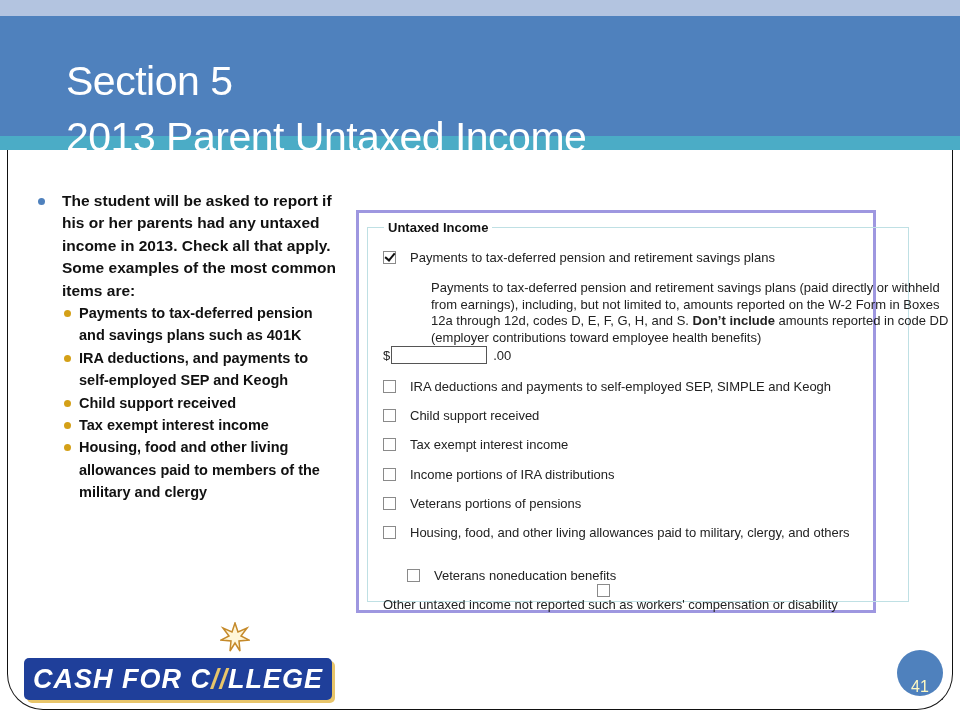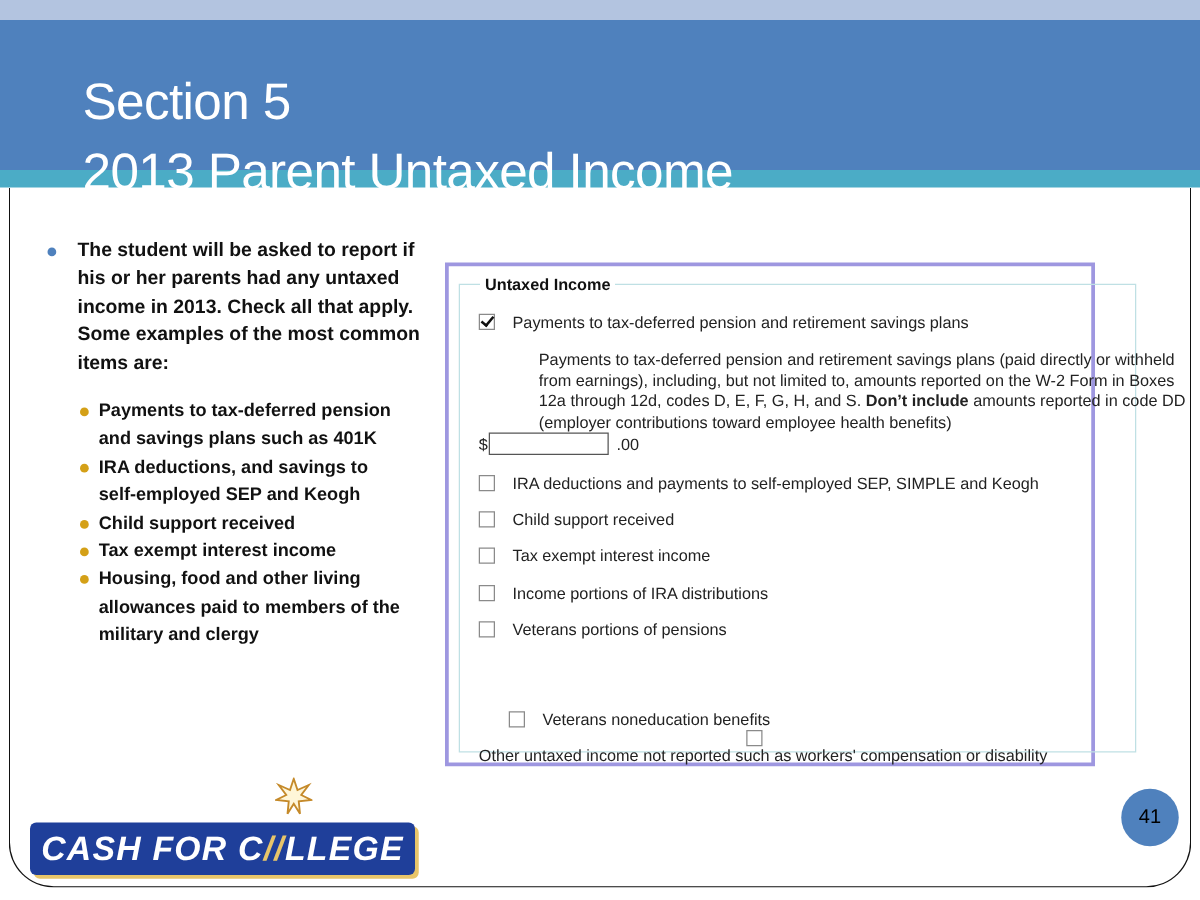--- a/index.html
+++ b/index.html
@@ -37,21 +37,21 @@
     .left-col {
       position: absolute; left: 36px; top: 190px; width: 300px;
       font-family: "Liberation Sans", sans-serif;
       font-weight: bold; color: #111; font-size: 15.5px; line-height: 22.4px;
     }
     .lvl1 { position: relative; padding-left: 26px; }
     .lvl1 .dot {
       position: absolute; left: 2px; top: 8px; width: 7px; height: 7px; border-radius: 50%;
       background: #4f81bd;
     }
-    .sub-list { margin: 16px; padding: 0; list-style: none; margin-left: 26px; }
+    .sub-list { margin: 0; padding: 0; list-style: none; margin-left: 26px; }
     .sub-list li { position: relative; padding-left: 17px; font-size: 14.5px; line-height: 22.4px; }
     .sub-list li .dot {
       position: absolute; left: 2px; top: 8px; width: 7px; height: 7px; border-radius: 50%;
       background: #d4a017;
     }
     .form-outer {
       position: absolute; left: 356px; top: 210px; width: 520px; height: 403px;
       border: 3px solid #9e97e0; box-sizing: border-box; background: #ffffff;
     }
     .fieldset {
@@ -97,23 +97,23 @@
       display: flex; align-items: center; justify-content: center;
     }
     .logo-text {
       color: #fff; font-weight: bold; font-style: italic; font-size: 27px;
       font-family: "Liberation Sans", sans-serif; letter-spacing: 1px; white-space: nowrap;
     }
     .star {
       position: absolute; left: 220px; top: 622px; width: 30px; height: 30px;
     }
     .page-num {
-      position: absolute; left: 897px; top: 631px; width: 46px; height: 46px; border-radius: 50%;
-      background: #4f81bd; color: #000000; font-size: 16px;
-      display: flex; align-items: center; justify-content: center;
+      position: absolute; left: 897px; top: 650px; width: 46px; height: 46px; border-radius: 50%;
+      background: #4f81bd; color: #fef9c3; font-size: 16px;
+      display: flex; align-items: flex-end; justify-content: center;
       font-family: "Liberation Sans", sans-serif;
     }
   </style>
 </head>
 <body>
 
 <div class="top-strip"></div>
 <div class="title-band"></div>
 <div class="teal-band"></div>
 
@@ -124,21 +124,21 @@
 
 <div class="frame"></div>
 
 <div class="left-col">
   <div class="lvl1">
     <span class="dot"></span>
     <span>The student will be asked to report if his or her parents had any untaxed income in 2013. Check all that apply.  Some examples of the most common items are:</span>
   </div>
   <ul class="sub-list">
     <li><span class="dot"></span><span>Payments to tax-deferred pension and savings plans such as 401K</span></li>
-    <li><span class="dot"></span><span>IRA deductions, and savings to self-employed SEP and Keogh</span></li>
+    <li><span class="dot"></span><span>IRA deductions, and payments to self-employed SEP and Keogh</span></li>
     <li><span class="dot"></span><span>Child support received</span></li>
     <li><span class="dot"></span><span>Tax exempt interest income</span></li>
     <li><span class="dot"></span><span>Housing, food and other living allowances paid to members of the military and clergy</span></li>
   </ul>
 </div>
 
 <div class="form-outer">
   <div class="fieldset">
     <span class="legend">Untaxed Income</span>
 
@@ -170,20 +170,24 @@
       <span>Tax exempt interest income</span>
     </div>
     <div class="cb-row" style="top:239px;">
       <span class="cb"></span>
       <span>Income portions of IRA distributions</span>
     </div>
     <div class="cb-row" style="top:268px;">
       <span class="cb"></span>
       <span>Veterans portions of pensions</span>
     </div>
+    <div class="cb-row" style="top:297px;">
+      <span class="cb"></span>
+      <span>Housing, food, and other living allowances paid to military, clergy, and others</span>
+    </div>
     <div class="cb-row" style="top:340px;margin-left:24px;">
       <span class="cb"></span>
       <span>Veterans noneducation benefits</span>
     </div>
     <div class="cb-row" style="top:356px;flex-direction:column;">
       <span class="cb"></span>
       <span>Other untaxed income not reported such as workers' compensation or disability</span>
     </div>
   </div>
 </div>

